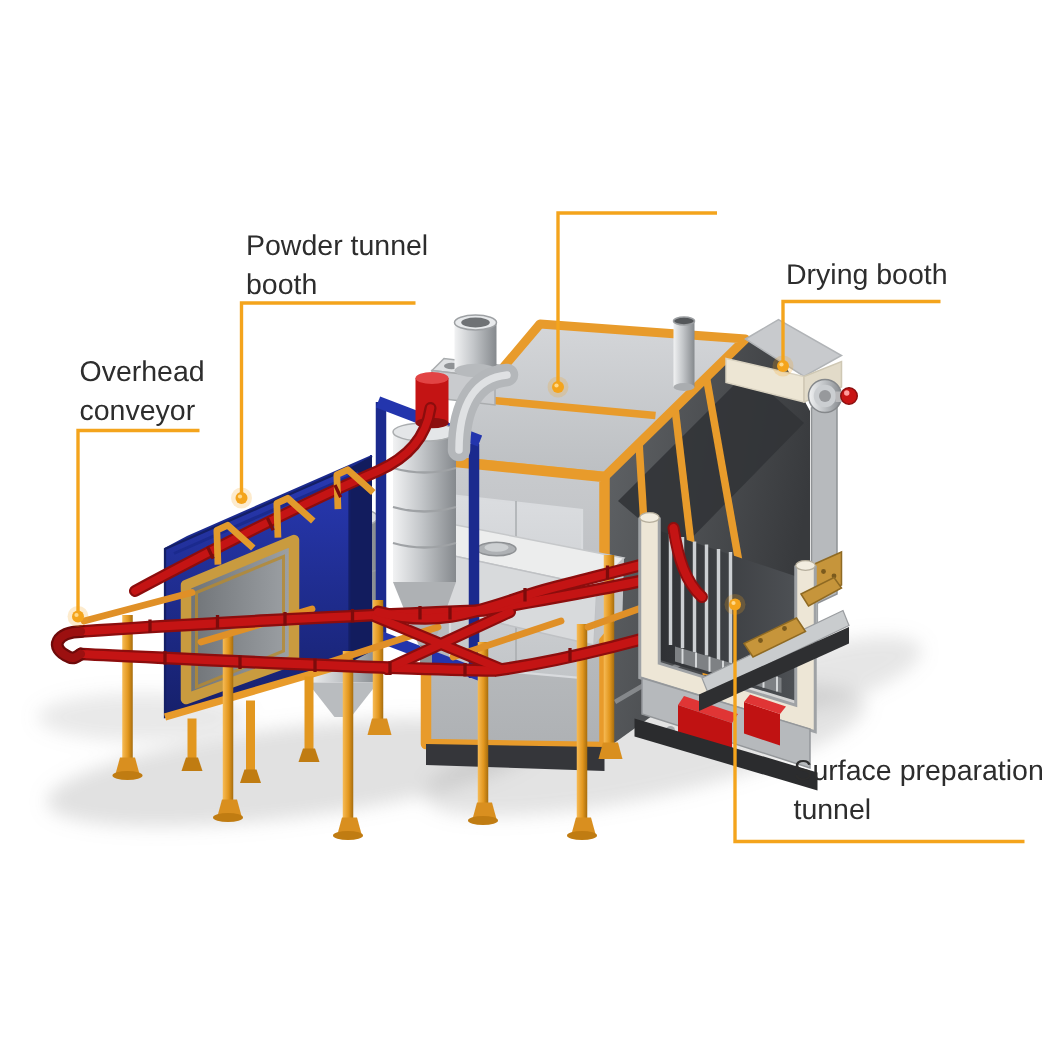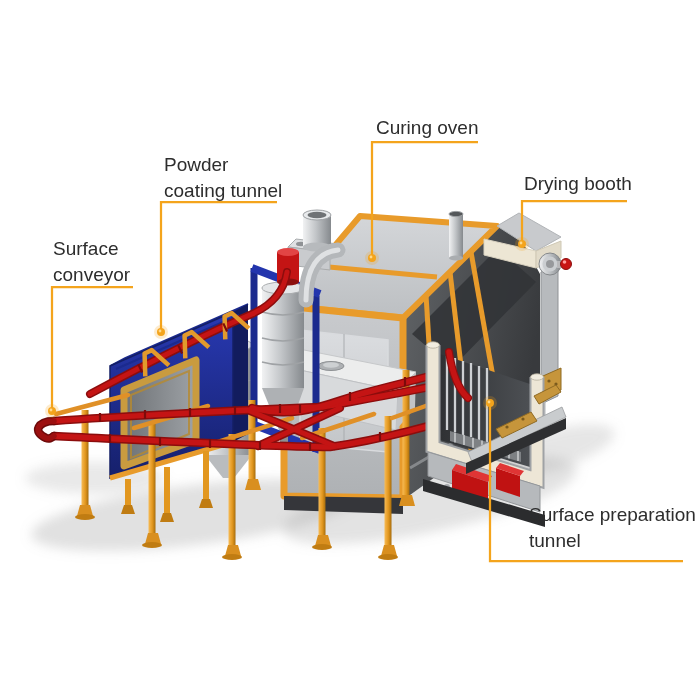--- a/index.html
+++ b/index.html
@@ -342,23 +342,22 @@
     <circle cx="51" cy="410" r="1.4" fill="#ffd98a"></circle>
   </g>
   <g>
     <polyline points="683,561 490,561 490,406" fill="none" stroke-width="2.25" stroke="#F4A41C"></polyline>
     <circle cx="490" cy="403" r="7" fill="#F4A41C" opacity="0.22"></circle>
     <circle cx="490" cy="403" r="4" fill="#F4A41C"></circle>
     <circle cx="489" cy="402" r="1.4" fill="#ffd98a"></circle>
   </g>
 </svg>
 
-<div class="label nowrap" style="left:376px; top:115px;">Curing oven</div>
 
 <div class="label nowrap" style="left:524px; top:171px;">Drying booth</div>
 
-<div class="label" style="left:164px; top:152px; width:128px;">Powder coating tunnel</div>
-
-<div class="label" style="left:53px; top:236px; width:98px;">Surface conveyor</div>
+<div class="label" style="left:164px; top:152px; width:128px;">Powder tunnel booth</div>
+
+<div class="label" style="left:53px; top:236px; width:98px;">Overhead conveyor</div>
 
 <div class="label" style="left:529px; top:502px; width:180px;">Surface preparation tunnel</div>
 
 </div>
 
 </body></html>

